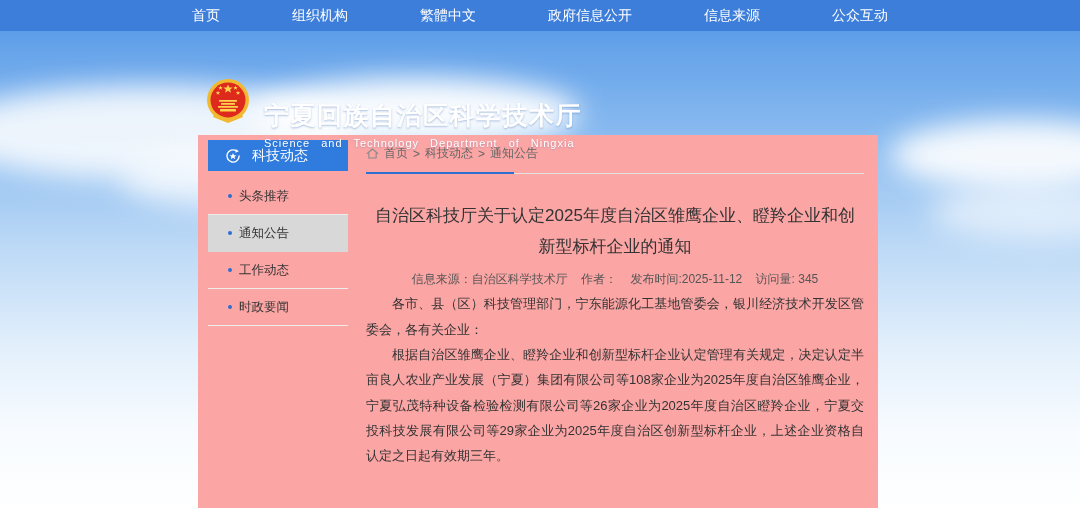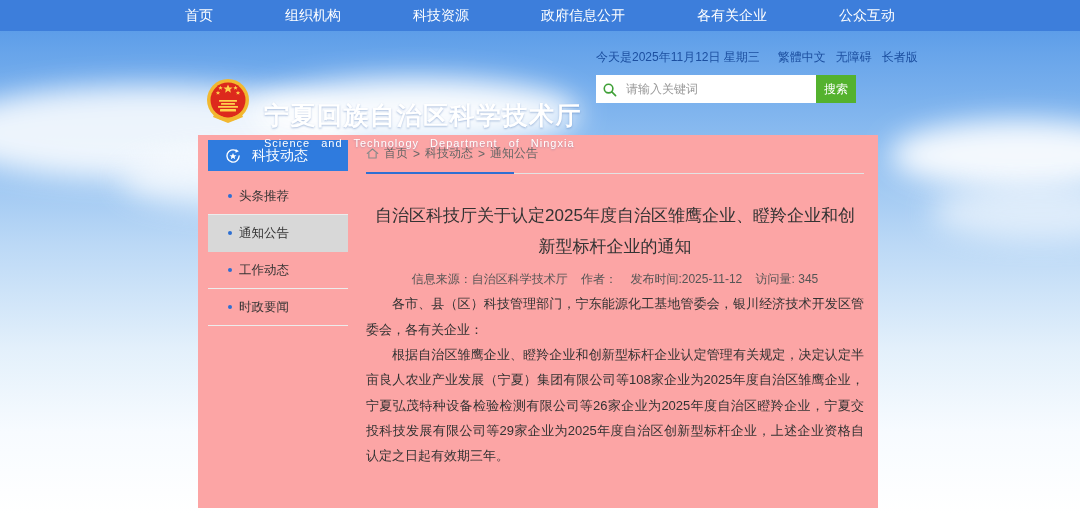--- a/index.html
+++ b/index.html
@@ -93,23 +93,23 @@
 
 <div class="cloud c1"></div>
 <div class="cloud c2"></div>
 <div class="cloud c3"></div>
 <div class="cloud c4"></div>
 <div class="cloud c5"></div>
 
 <div class="topnav">
   <a>首页</a>
   <a>组织机构</a>
-  <a>科技资源</a>
+  <a>繁體中文</a>
   <a>政府信息公开</a>
-  <a>各有关企业</a>
+  <a>信息来源</a>
   <a>公众互动</a>
 </div>
 
 <div class="header">
   <div class="brand">
     <svg class="emblem" viewBox="0 0 48 50">
       <circle cx="24" cy="23" r="21" fill="#f2b82f"></circle>
       <circle cx="24" cy="23" r="17.5" fill="#dd2a1c"></circle>
       <g fill="#ffd34d">
         <path transform="translate(24,12) scale(1.15)" d="M0,-4 L1.18,-1.24 4,-1.24 1.9,0.47 2.47,3.24 0,1.5 -2.47,3.24 -1.9,0.47 -4,-1.24 -1.18,-1.24 Z"></path>
@@ -123,40 +123,20 @@
         <rect x="16" y="32" width="16" height="2.6" rx="0.5"></rect>
       </g>
       <path d="M9 40 L24 46 L39 40 L37.5 36.5 L24 41.5 L10.5 36.5 Z" fill="#f2b82f"></path>
     </svg>
     <div>
       <div class="site-title">宁夏回族自治区科学技术厅</div>
       <div class="site-subtitle">Science and Technology Department of Ningxia</div>
     </div>
   </div>
 
-  <div class="header-right">
-    <div class="dateline">
-      <span class="today">今天是2025年11月12日 星期三</span>
-      <a>繁體中文</a>
-      <a>无障碍</a>
-      <a>长者版</a>
-    </div>
-    <div class="searchbar">
-      <div class="search-box">
-        <span class="search-glass">
-          <svg width="15" height="15" viewBox="0 0 16 16">
-            <circle cx="7" cy="7" r="4.6" fill="none" stroke="#3fa037" stroke-width="1.7"></circle>
-            <line x1="10.5" y1="10.5" x2="14.5" y2="14.5" stroke="#3fa037" stroke-width="1.7" stroke-linecap="round"></line>
-          </svg>
-        </span>
-        <input type="text" placeholder="请输入关键词" style="">
-      </div>
-      <button class="search-btn">搜索</button>
-    </div>
-  </div>
 </div>
 
 <div class="panel">
 
   <div class="sidebar">
     <div class="sidebar-head">
       <svg width="18" height="18" viewBox="0 0 20 20">
         <path d="M16.8 10 A6.8 6.8 0 1 1 13.6 4.2" fill="none" stroke="#fff" stroke-width="1.5" stroke-linecap="round"></path>
         <path d="M13 2.2 L16.6 4.6 L12.7 6.4 Z" fill="#fff"></path>
         <path transform="translate(10,10.4) scale(0.95)" fill="#fff" d="M0,-4 L1.18,-1.24 4,-1.24 1.9,0.47 2.47,3.24 0,1.5 -2.47,3.24 -1.9,0.47 -4,-1.24 -1.18,-1.24 Z"></path>

